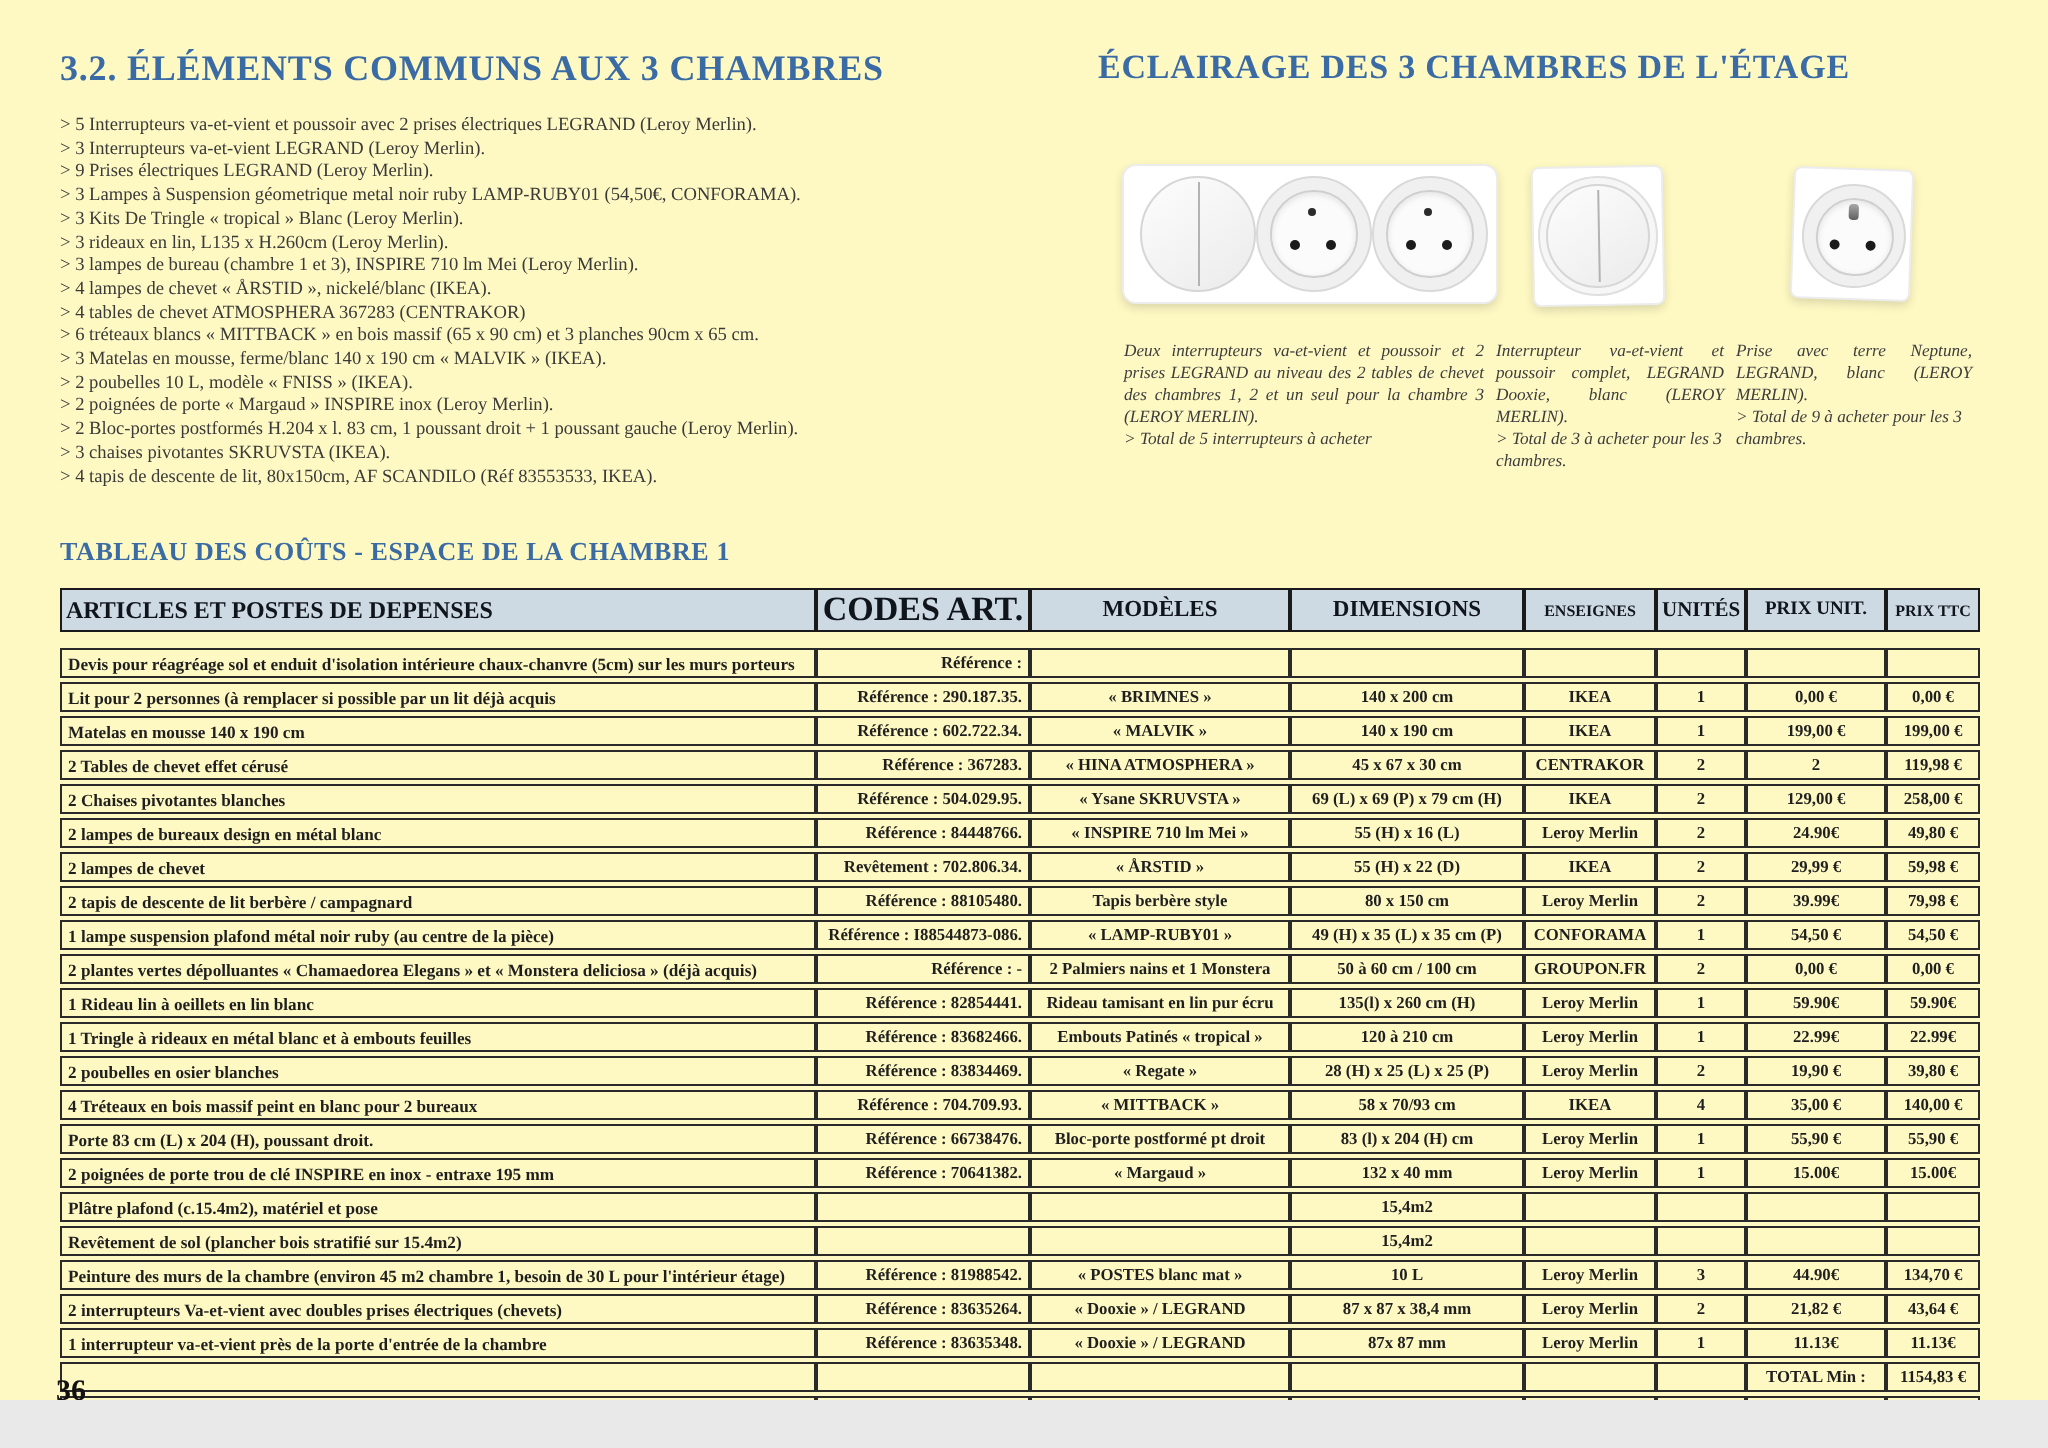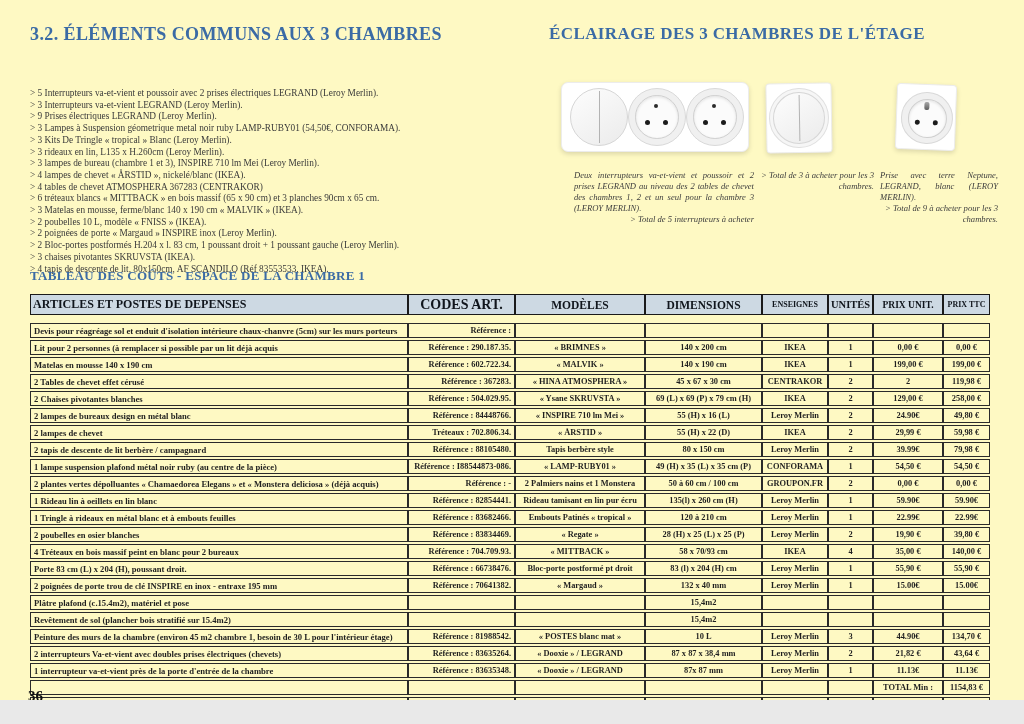--- a/index.html
+++ b/index.html
@@ -6,50 +6,50 @@
   #page{position:relative;width:1024px;height:700px;background:#fef9c3;
         font-family:"Liberation Serif",serif;color:#222;overflow:hidden;}
 
   
   .big-title{position:absolute;font-weight:bold;font-size:18px;letter-spacing:.4px;color:#3b6ba5;white-space:nowrap;}
   #title-left{left:30px;top:24px;}
   #title-right{left:549px;top:24px;font-size:17px;}
   #table-title{position:absolute;left:30px;top:268px;font-weight:bold;font-size:13px;letter-spacing:.3px;color:#3b6ba5;white-space:nowrap;}
 
   
-  #item-list{position:absolute;left:30px;top:58px;width:540px;margin-top:30px;}
+  #item-list{position:absolute;left:30px;top:58px;width:540px;}
   .list-item{font-size:9.3px;line-height:11.7px;color:#3a3a3a;white-space:nowrap;}
 
   
   .plate{position:absolute;background:#fff;border:1px solid #ececec;border-radius:7px;
          box-shadow:0 2px 5px rgba(0,0,0,.14);}
   .rocker{position:absolute;border-radius:50%;background:linear-gradient(145deg,#fdfdfd,#ebebeb);
           border:1px solid #d6d6d6;}
   .rocker::after{content:"";position:absolute;left:50%;top:4%;bottom:4%;width:1px;background:#b3b3b3;}
   .ring{position:absolute;border-radius:50%;background:#f6f6f6;border:1px solid #dfdfdf;}
   .socket-outer{position:absolute;border-radius:50%;background:#f0f0f0;border:1px solid #d9d9d9;}
   .socket-inner{position:absolute;inset:11%;border-radius:50%;background:#fbfbfb;border:1px solid #cfcfcf;
                 box-shadow:inset 0 1px 3px rgba(0,0,0,.10);}
   .hole{position:absolute;width:5px;height:5px;background:#1b1b1b;border-radius:50%;}
   .pin-hole{position:absolute;width:4px;height:4px;background:#2b2b2b;border-radius:50%;}
   .earth-pin{position:absolute;width:5px;height:8px;background:linear-gradient(#a8a8a8,#5f5f5f);border-radius:2px;}
 
   
-  .caption{position:absolute;top:170px;font-style:italic;font-size:8.6px;line-height:11px;color:#3d3d3d;text-align:justify;margin-left:12px;}
+  .caption{position:absolute;top:170px;font-style:italic;font-size:8.6px;line-height:11px;color:#3d3d3d;text-align:justify;}
   #caption-1{left:562px;width:180px;}
   #caption-2{left:748px;width:114px;}
   #caption-3{left:868px;width:118px;}
-  .caption .total-line{text-align:right;}
+  .caption .total-line{text-align:left;}
 
   
   #costs-table{position:absolute;left:30px;top:292px;width:960px;border-collapse:separate;border-spacing:0 2px;table-layout:fixed;}
   #costs-table th{background:#cdd9e3;border:1px solid #1a1a1a;color:#10151c;font-weight:bold;height:19px;
                   padding:0 2px;overflow:hidden;white-space:nowrap;}
   th.col-article{text-align:left;font-size:12px;padding-left:5px;}
-  th.col-code{font-size:14px;margin-left:13px;}
+  th.col-code{font-size:17px;margin-left:13px;}
   th.col-modele{font-size:11.5px;}
   th.col-dim{font-size:11.5px;}
   th.col-enseigne{font-size:8px;}
   th.col-unites{font-size:10.5px;}
   th.col-pu{font-size:9.5px;}
   th.col-pt{font-size:8px;}
   #costs-table td{border:1px solid #2a2a2a;height:13px;font-weight:bold;font-size:8.4px;color:#1f1f1f;
                   padding:0 3px;overflow:hidden;white-space:nowrap;text-align:center;}
   #costs-table td.col-article{text-align:left;font-size:8.6px;}
   #costs-table td.col-code{text-align:right;}
@@ -121,20 +121,21 @@
       <div class="hole" style="left:13px;top:27px;"></div>
       <div class="hole" style="left:31px;top:27px;"></div>
     </div>
   </div>
 
   <div id="caption-1" class="caption">
     <div>Deux interrupteurs va-et-vient et poussoir et 2 prises LEGRAND au niveau des 2 tables de chevet des chambres 1,  2 et un seul pour la chambre 3 (LEROY MERLIN).</div>
     <div class="total-line">&gt; Total de 5 interrupteurs à acheter</div>
   </div>
   <div id="caption-2" class="caption">
+    <div>Interrupteur va-et-vient et poussoir complet, LEGRAND Dooxie, blanc (LEROY MERLIN).</div>
     <div class="total-line">&gt; Total de 3 à acheter pour les 3 chambres.</div>
   </div>
   <div id="caption-3" class="caption">
     <div>Prise avec terre Neptune, LEGRAND, blanc (LEROY MERLIN).</div>
     <div class="total-line">&gt; Total de 9 à acheter pour les 3 chambres.</div>
   </div>
 
   <div id="table-title">TABLEAU DES COÛTS - ESPACE DE LA CHAMBRE 1</div>
 
   <table id="costs-table">
@@ -216,21 +217,21 @@
       <td class="col-code">Référence : 84448766.</td>
       <td class="col-modele">« INSPIRE 710 lm Mei »</td>
       <td class="col-dim">55 (H) x 16 (L)</td>
       <td class="col-enseigne">Leroy Merlin</td>
       <td class="col-unites">2</td>
       <td class="col-pu">24.90€</td>
       <td class="col-pt">49,80 €</td>
     </tr>
         <tr class="c-black">
       <td class="col-article">2 lampes de chevet</td>
-      <td class="col-code">Tréteaux : 702.806.34.</td>
+      <td class="col-code">Revêtement : 702.806.34.</td>
       <td class="col-modele">« ÅRSTID »</td>
       <td class="col-dim">55 (H) x 22 (D)</td>
       <td class="col-enseigne">IKEA</td>
       <td class="col-unites">2</td>
       <td class="col-pu">29,99 €</td>
       <td class="col-pt">59,98 €</td>
     </tr>
         <tr class="c-black">
       <td class="col-article">2 tapis de descente de lit berbère / campagnard</td>
       <td class="col-code">Référence : 88105480.</td>

